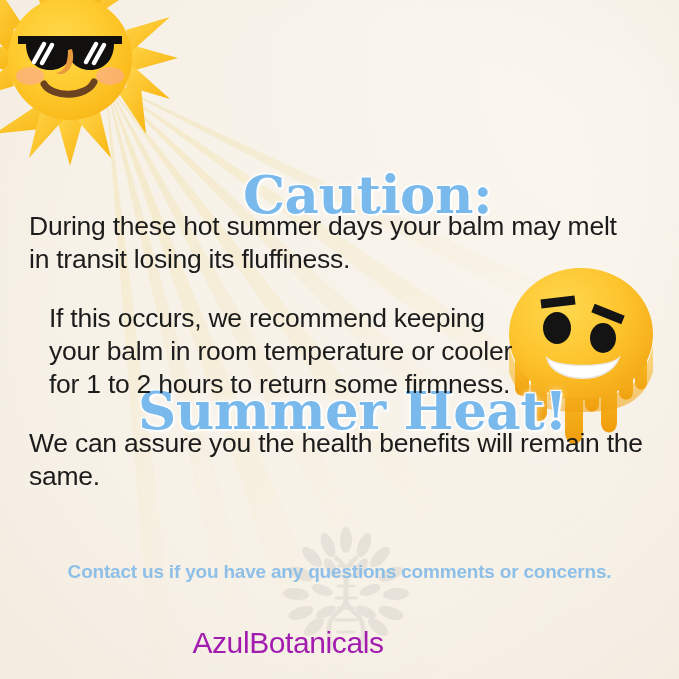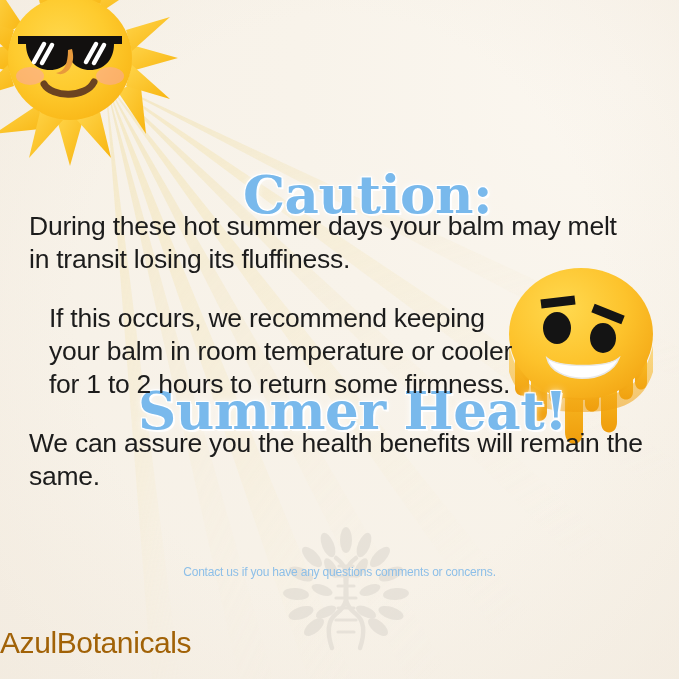--- a/index.html
+++ b/index.html
@@ -110,37 +110,37 @@
   .para.p2 { width: 487px; margin-left: 20px; }
   .para.p3 { width: 620px; margin-bottom: 0; }
 
   
   .contact {
     position: absolute;
     left: 0;
     top: 560px;
     width: 679px;
     text-align: center;
-    font-size: 12px;
+    font-size: 19px;
     line-height: 24px;
-    font-weight: 400;
+    font-weight: 700;
     color: #8dbfe8;
     letter-spacing: -0.2px;
   }
 
   
   .brand {
     position: absolute;
     left: 0;
     top: 624px;
     width: 576px;
-    text-align: left;
+    text-align: center;
     font-size: 30px;
     line-height: 38px;
-    color: #a16207;
+    color: #a21caf;
     letter-spacing: -0.4px;
     font-weight: 400;
   }
 </style>
 </head>
 <body>
 
 <div id="poster">
 
   <div class="bg-base"></div>

